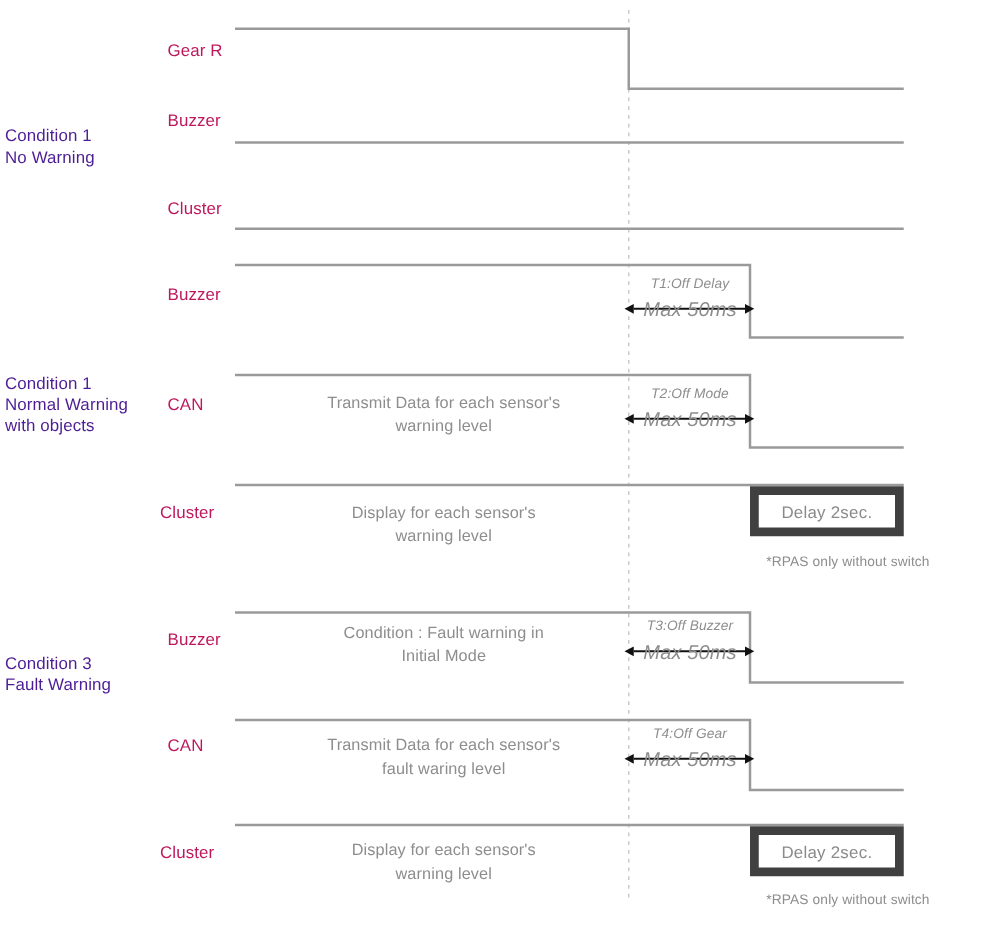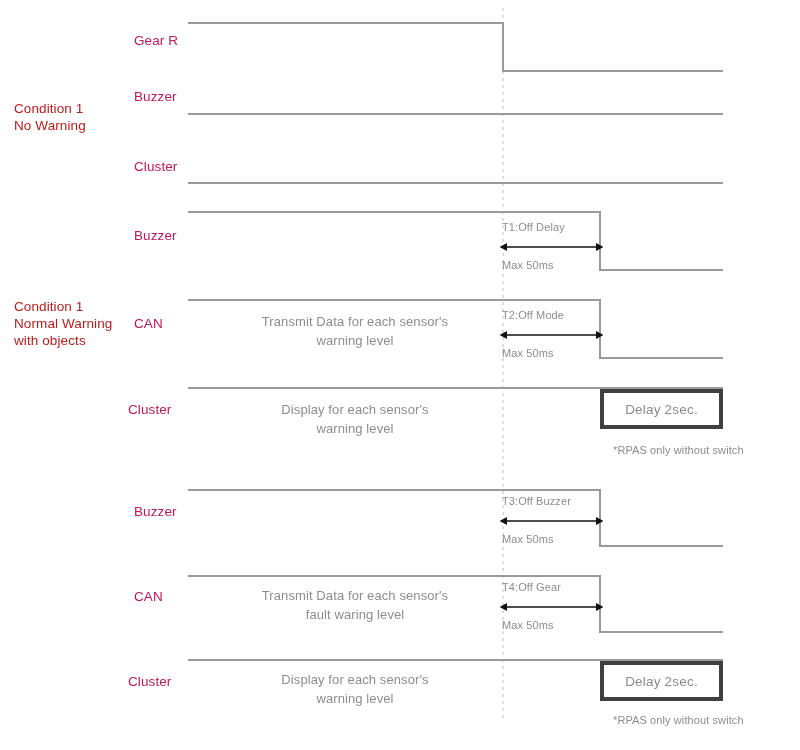--- a/index.html
+++ b/index.html
@@ -22,24 +22,24 @@
     position: absolute;
     left: 0;
     top: 0;
     width: 800px;
     height: 750px;
   }
 
   
   .condition-label {
     position: absolute;
-    left: 14px;
+    left: 4px;
     font-size: 13.5px;
     line-height: 17px;
-    color: #b91c1c;
+    color: #4c1d95;
     white-space: pre-line;
     letter-spacing: 0.1px;
   }
 
   
   .row-name {
     position: absolute;
     font-size: 13.5px;
     line-height: 16px;
     color: #be185d;
@@ -63,41 +63,43 @@
     color: #8d8d8d;
     text-align: center;
     white-space: pre-line;
     letter-spacing: 0.1px;
   }
 
   
   .delay-annot {
     position: absolute;
     width: 100px;
+    text-align: center;
+    font-style: italic;
   }
   .delay-annot .delay-name {
     font-size: 11px;
     line-height: 13px;
     color: #8d8d8d;
     display: block;
     letter-spacing: 0.1px;
   }
   .delay-annot .delay-max {
-    font-size: 11px;
+    font-size: 16px;
     line-height: 13px;
     color: #8d8d8d;
     display: block;
-    margin-top: 25px;
+    margin-top: 8px;
     letter-spacing: 0.1px;
   }
 
   
   .delay-box {
     position: absolute;
-    border: 4px solid #404040;
+    border: 7px solid #404040;
     background: #ffffff;
     box-sizing: border-box;
     display: flex;
     align-items: center;
     justify-content: center;
     font-size: 13.5px;
     color: #8a8a8a;
     letter-spacing: 0.2px;
   }
 
@@ -151,40 +153,44 @@
     <line x1="507" y1="607" x2="596" y2="607" stroke="#111111" stroke-width="1.6" marker-start="url(#arrL)" marker-end="url(#arrR)"></line>
   </svg>
 
   <div class="condition-label" style="top:100px;">Condition 1
 No Warning</div>
 
   <div class="condition-label" style="top:298px;">Condition 1
 Normal Warning
 with objects</div>
 
+  <div class="condition-label" style="top:522px;">Condition 3
+Fault Warning</div>
 
   <div class="row-name" style="left:134px; top:33px;">Gear R</div>
   <div class="row-name" style="left:134px; top:89px;">Buzzer</div>
   <div class="row-name" style="left:134px; top:159px;">Cluster</div>
 
   <div class="row-name" style="left:134px; top:228px;">Buzzer</div>
   <div class="row-name" style="left:134px; top:316px;">CAN</div>
   <div class="row-name" style="left:128px; top:402px;">Cluster</div>
 
   <div class="row-name" style="left:134px; top:504px;">Buzzer</div>
   <div class="row-name" style="left:134px; top:589px;">CAN</div>
   <div class="row-name" style="left:128px; top:674px;">Cluster</div>
 
 
   <div class="pulse-text" style="left:205px; top:312px; width:300px;">Transmit Data for each sensor's
 warning level</div>
 
   <div class="pulse-text" style="left:205px; top:400px; width:300px;">Display for each sensor's
 warning level</div>
 
+  <div class="pulse-text" style="left:205px; top:496px; width:300px;">Condition : Fault warning in
+Initial Mode</div>
 
   <div class="pulse-text" style="left:205px; top:586px; width:300px;">Transmit Data for each sensor's
 fault waring level</div>
 
   <div class="pulse-text" style="left:205px; top:670px; width:300px;">Display for each sensor's
 warning level</div>
 
   <div class="delay-annot" style="left:502px; top:221px;">
     <span class="delay-name">T1:Off Delay</span>
     <span class="delay-max">Max 50ms</span>

